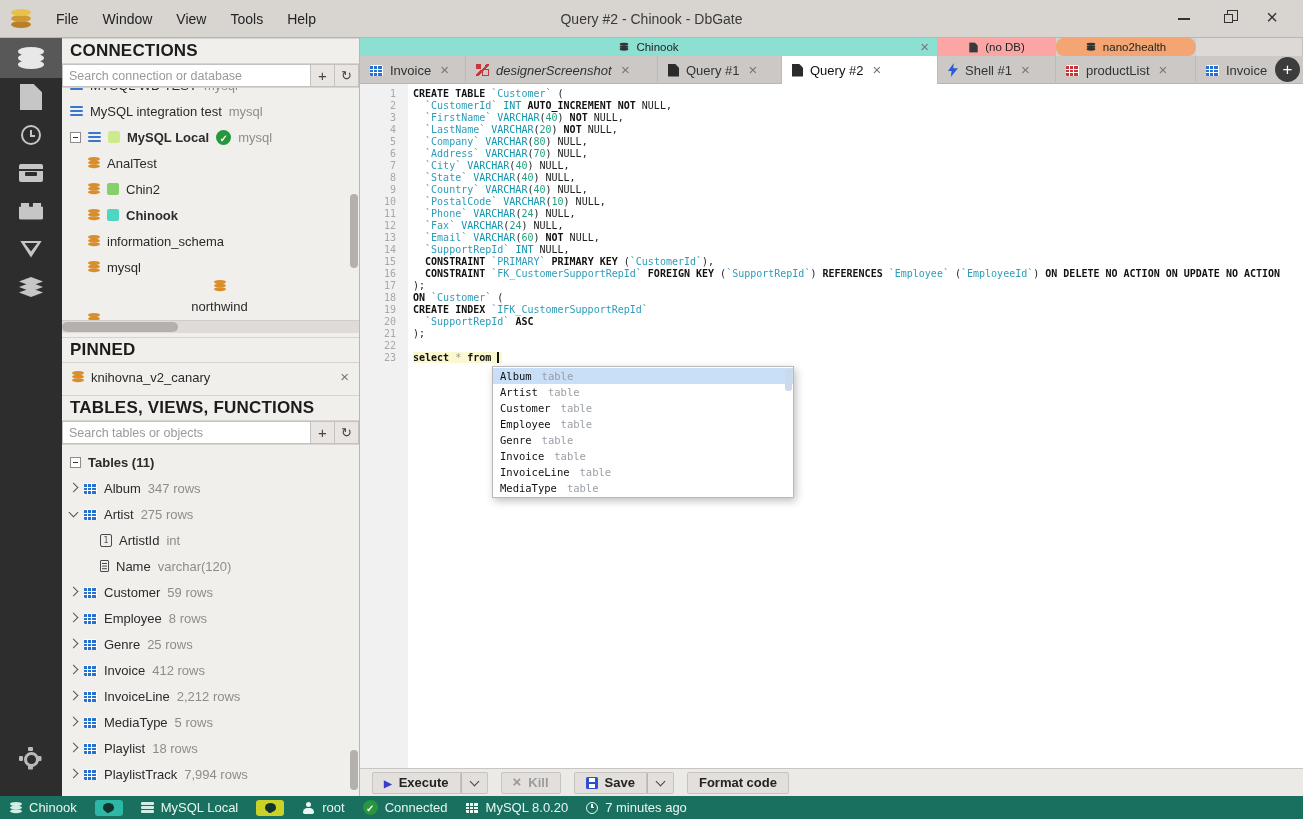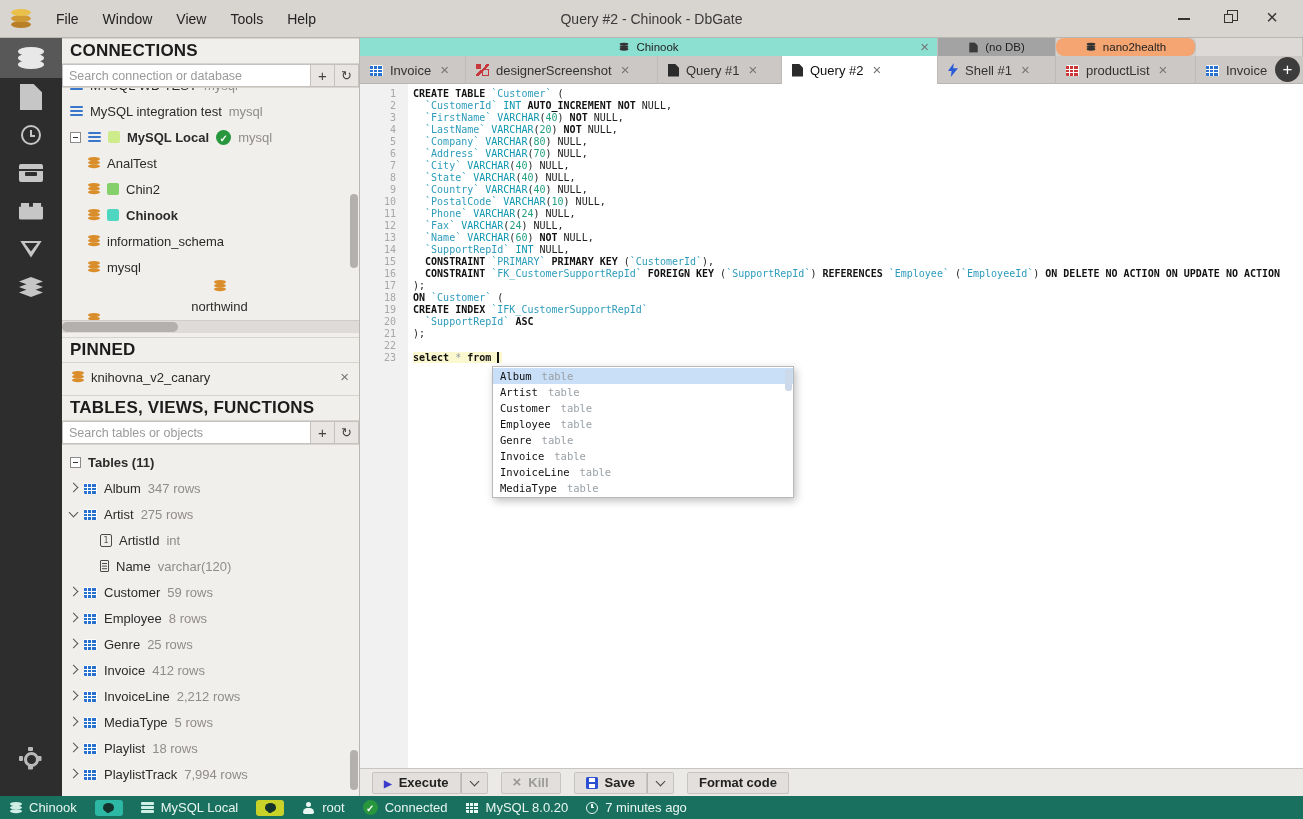--- a/index.html
+++ b/index.html
@@ -407,37 +407,37 @@
     </div>
 </div>
 
 <div class="abs main">
   <div class="groupsrow" id="groupsRow">
       <div class="group" style="width: 578px; background: rgb(140, 224, 210);">
         <span class="ic ic-db"></span>
         <span class="glabel">Chinook</span>
         <span class="ic ic-close gclose"></span>
       </div>
-      <div class="group" style="width: 118px; background: #a3a3a3;">
+      <div class="group" style="width: 118px; background: #fca5a5;">
         <span class="ic ic-file"></span>
         <span class="glabel">(no DB)</span>
       </div>
       <div class="group" style="width: 140px; background: rgb(244, 165, 113); border-radius: 8px;">
         <span class="ic ic-db"></span>
         <span class="glabel">nano2health</span>
       </div>
       <div class="group" style="flex: 1 1 0%; background: rgb(220, 217, 214);"></div>
     </div>
   <div class="tabsrow" id="tabsRow">
       <div class="tab" style="width: 106px;">
         <span class="ic ic-tablegrid"></span>
         <span class="tlabel">Invoice</span>
         <span class="ic ic-close"></span>
       </div>
-      <div class="tab" style="width: 192px;">
+      <div class="tab" style="width: 192px; font-style: italic;">
         <span class="ic ic-designer"></span>
         <span class="tlabel">designerScreenshot</span>
         <span class="ic ic-close"></span>
       </div>
       <div class="tab" style="width: 124px;">
         <span class="ic ic-file" style="background: rgb(43, 43, 43);"></span>
         <span class="tlabel">Query #1</span>
         <span class="ic ic-close"></span>
       </div>
       <div class="tab active" style="width: 156px;">
@@ -493,21 +493,21 @@
         <div class="line"><span class="tk-p">  </span><span class="tk-s">`FirstName`</span><span class="tk-p"> </span><span class="tk-t">VARCHAR</span><span class="tk-p">(</span><span class="tk-n">40</span><span class="tk-p">)</span><span class="tk-p"> </span><span class="tk-k">NOT</span><span class="tk-p"> NULL,</span></div>
         <div class="line"><span class="tk-p">  </span><span class="tk-s">`LastName`</span><span class="tk-p"> </span><span class="tk-t">VARCHAR</span><span class="tk-p">(</span><span class="tk-n">20</span><span class="tk-p">)</span><span class="tk-p"> </span><span class="tk-k">NOT</span><span class="tk-p"> NULL,</span></div>
         <div class="line"><span class="tk-p">  </span><span class="tk-s">`Company`</span><span class="tk-p"> </span><span class="tk-t">VARCHAR</span><span class="tk-p">(</span><span class="tk-n">80</span><span class="tk-p">)</span><span class="tk-p"> NULL,</span></div>
         <div class="line"><span class="tk-p">  </span><span class="tk-s">`Address`</span><span class="tk-p"> </span><span class="tk-t">VARCHAR</span><span class="tk-p">(</span><span class="tk-n">70</span><span class="tk-p">)</span><span class="tk-p"> NULL,</span></div>
         <div class="line"><span class="tk-p">  </span><span class="tk-s">`City`</span><span class="tk-p"> </span><span class="tk-t">VARCHAR</span><span class="tk-p">(</span><span class="tk-n">40</span><span class="tk-p">)</span><span class="tk-p"> NULL,</span></div>
         <div class="line"><span class="tk-p">  </span><span class="tk-s">`State`</span><span class="tk-p"> </span><span class="tk-t">VARCHAR</span><span class="tk-p">(</span><span class="tk-n">40</span><span class="tk-p">)</span><span class="tk-p"> NULL,</span></div>
         <div class="line"><span class="tk-p">  </span><span class="tk-s">`Country`</span><span class="tk-p"> </span><span class="tk-t">VARCHAR</span><span class="tk-p">(</span><span class="tk-n">40</span><span class="tk-p">)</span><span class="tk-p"> NULL,</span></div>
         <div class="line"><span class="tk-p">  </span><span class="tk-s">`PostalCode`</span><span class="tk-p"> </span><span class="tk-t">VARCHAR</span><span class="tk-p">(</span><span class="tk-n">10</span><span class="tk-p">)</span><span class="tk-p"> NULL,</span></div>
         <div class="line"><span class="tk-p">  </span><span class="tk-s">`Phone`</span><span class="tk-p"> </span><span class="tk-t">VARCHAR</span><span class="tk-p">(</span><span class="tk-n">24</span><span class="tk-p">)</span><span class="tk-p"> NULL,</span></div>
         <div class="line"><span class="tk-p">  </span><span class="tk-s">`Fax`</span><span class="tk-p"> </span><span class="tk-t">VARCHAR</span><span class="tk-p">(</span><span class="tk-n">24</span><span class="tk-p">)</span><span class="tk-p"> NULL,</span></div>
-        <div class="line"><span class="tk-p">  </span><span class="tk-s">`Name`</span><span class="tk-p"> </span><span class="tk-t">VARCHAR</span><span class="tk-p">(</span><span class="tk-n">60</span><span class="tk-p">)</span><span class="tk-p"> </span><span class="tk-k">NOT</span><span class="tk-p"> NULL,</span></div>
+        <div class="line"><span class="tk-p">  </span><span class="tk-s">`Email`</span><span class="tk-p"> </span><span class="tk-t">VARCHAR</span><span class="tk-p">(</span><span class="tk-n">60</span><span class="tk-p">)</span><span class="tk-p"> </span><span class="tk-k">NOT</span><span class="tk-p"> NULL,</span></div>
         <div class="line"><span class="tk-p">  </span><span class="tk-s">`SupportRepId`</span><span class="tk-p"> </span><span class="tk-t">INT</span><span class="tk-p"> NULL,</span></div>
         <div class="line"><span class="tk-p">  </span><span class="tk-k">CONSTRAINT</span><span class="tk-p"> </span><span class="tk-s">`PRIMARY`</span><span class="tk-p"> </span><span class="tk-k">PRIMARY KEY</span><span class="tk-p"> (</span><span class="tk-s">`CustomerId`</span><span class="tk-p">),</span></div>
         <div class="line"><span class="tk-p">  </span><span class="tk-k">CONSTRAINT</span><span class="tk-p"> </span><span class="tk-s">`FK_CustomerSupportRepId`</span><span class="tk-p"> </span><span class="tk-k">FOREIGN KEY</span><span class="tk-p"> (</span><span class="tk-s">`SupportRepId`</span><span class="tk-p">) </span><span class="tk-k">REFERENCES</span><span class="tk-p"> </span><span class="tk-s">`Employee`</span><span class="tk-p"> (</span><span class="tk-s">`EmployeeId`</span><span class="tk-p">) </span><span class="tk-k">ON DELETE NO ACTION ON UPDATE NO ACTION</span></div>
         <div class="line"><span class="tk-p">);</span></div>
         <div class="line"><span class="tk-k">ON</span><span class="tk-p"> </span><span class="tk-s">`Customer`</span><span class="tk-p"> (</span></div>
         <div class="line"><span class="tk-k">CREATE INDEX </span><span class="tk-s">`IFK_CustomerSupportRepId`</span></div>
         <div class="line"><span class="tk-p">  </span><span class="tk-s">`SupportRepId`</span><span class="tk-p"> </span><span class="tk-k">ASC</span></div>
         <div class="line"><span class="tk-p">);</span></div>
         <div class="line"></div>
         <div class="line"><span class="hl-text"><span class="tk-k">select</span><span class="tk-p"> </span><span class="tk-o">*</span><span class="tk-p"> </span><span class="tk-k">from</span><span class="tk-p"> </span><span class="cursor"></span></span></div>

